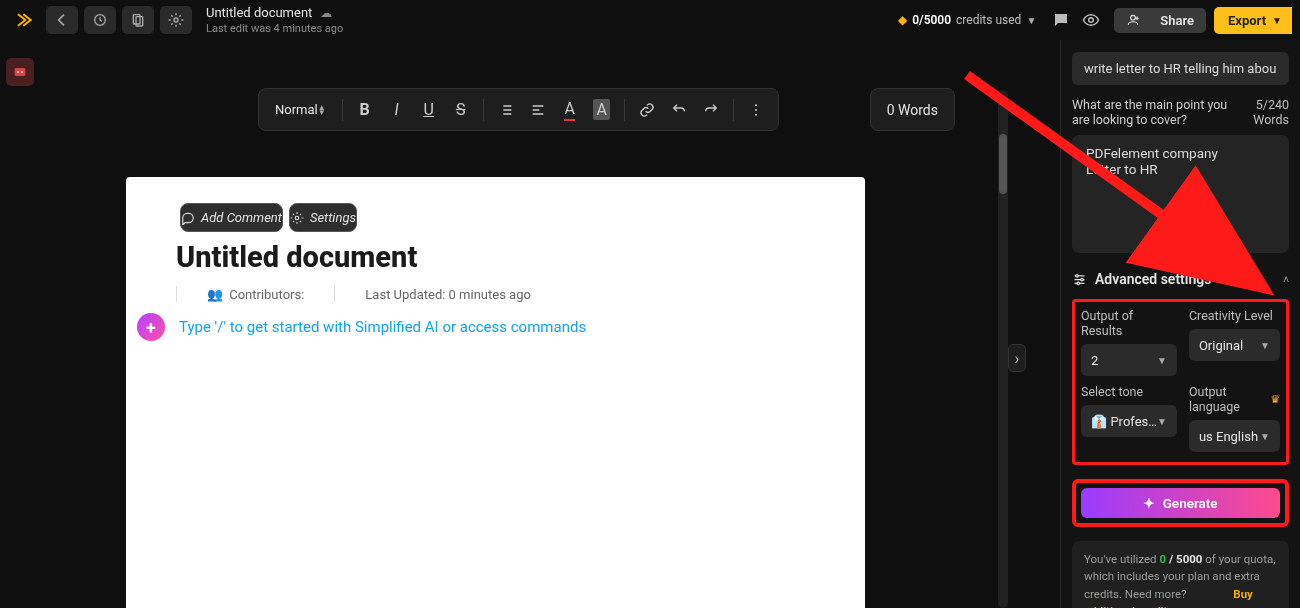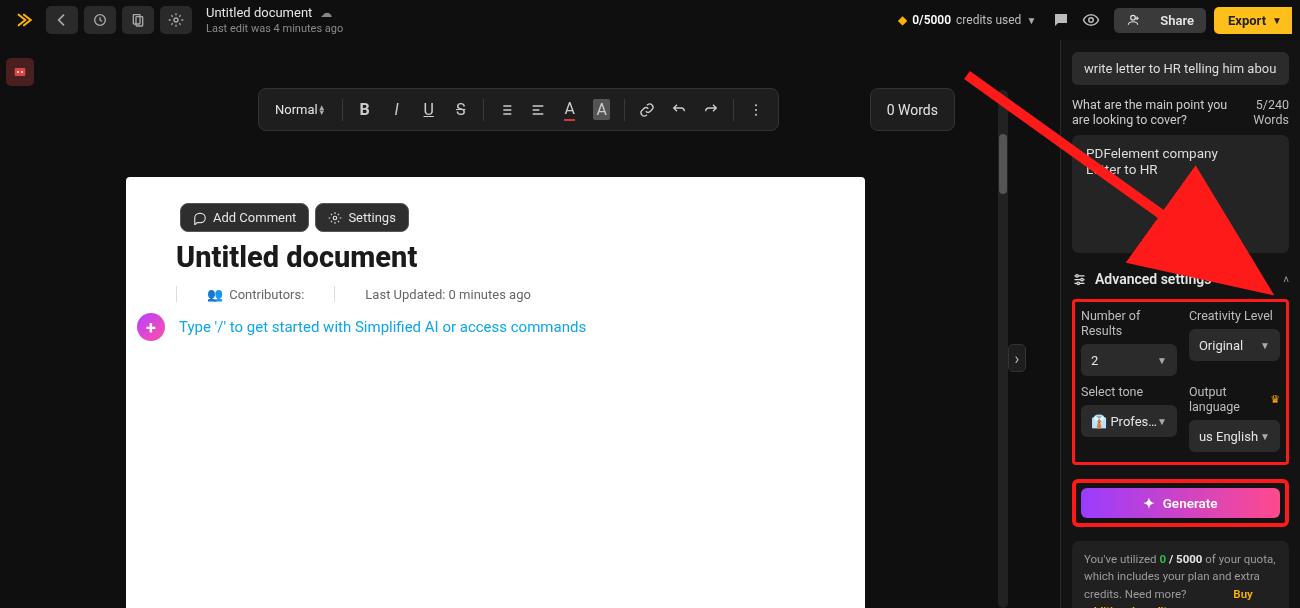--- a/index.html
+++ b/index.html
@@ -29,21 +29,21 @@
   .tbsel{display:flex;align-items:center;gap:0;padding:4px 8px;border-radius:4px;font-size:13px;color:#e5e5e5;cursor:pointer;}
   .tbsel .updown{display:flex;flex-direction:column;line-height:5px;font-size:8px;color:#aaa;}
   .tb-i{width:28px;height:28px;display:flex;align-items:center;justify-content:center;color:#ccc;border-radius:4px;cursor:pointer;}
   .tb-i svg{width:16px;height:16px;}
   .tb-sep{width:1px;height:22px;background:#3a3a3a;margin:0 4px;}
   .wordcount{position:absolute;right:55px;top:48px;background:#1e1e1e;border:1px solid #333;border-radius:8px;height:43px;display:flex;align-items:center;padding:0 16px;font-weight:400;font-size:14px;}
   .scrollbar-track{position:absolute;right:2px;top:50px;bottom:0;width:10px;background:#222;border-radius:6px;}
   .scrollbar-thumb{position:absolute;left:1px;width:8px;background:#555;border-radius:4px;}
   .page{position:absolute;left:126px;top:137px;width:739px;height:471px;background:#fff;color:#222;border-radius:4px 4px 0 0;padding:22px 50px;}
   .page-actions{position:absolute;left:180px;top:163px;display:flex;gap:6px;z-index:10;}
-  .page-actions .pa{background:#2e2e2e;border:1px solid #555;border-radius:8px;padding:6px 12px;display:flex;align-items:center;gap:6px;color:#e5e5e5;font-size:13px;cursor:pointer;}
+  .page-actions .pa{background:#2e2e2e;border:1px solid #555;border-radius:8px;padding:6px 0;display:flex;align-items:center;gap:6px;color:#e5e5e5;font-size:13px;cursor:pointer;font-style:italic;}
   .doc-heading{font-size:29px;font-weight:800;color:#1a1a1a;margin-top:41px;}
   .meta{display:flex;gap:30px;margin-top:12px;font-size:13px;color:#666;align-items:flex-end;}
   .meta .sep{width:1px;height:16px;background:#ddd;}
   .placeholder-row{position:absolute;left:137px;top:273px;display:flex;align-items:center;gap:14px;}
   .plus-btn{width:28px;height:28px;border-radius:50%;background:linear-gradient(135deg,#b641ff,#ff4fa7);display:flex;align-items:center;justify-content:center;color:#fff;font-size:18px;font-weight:700;cursor:pointer;}
   .placeholder{color:#0ea5e9;font-size:15px;}
   
   .side-toggle{position:absolute;left:1008px;top:344px;width:18px;height:28px;background:#1e1e1e;border:1px solid #333;border-radius:5px;display:flex;align-items:center;justify-content:center;color:#bbb;cursor:pointer;z-index:5;}
   
   .right-panel{position:absolute;right:0;top:40px;width:240px;bottom:0;background:#131313;border-left:1px solid #2a2a2a;padding:12px 11px 8px 11px;overflow:hidden;}
@@ -278,21 +278,21 @@
           <circle cx="10" cy="18" r="2" fill="#131313"></circle>
         </svg>
       <span>Advanced settings</span>
     </div>
     <span class="chev">˄</span>
   </div>
 
   <div class="highlight1">
     <div class="grid2">
       <div>
-        <div class="label">Number of Results</div>
+        <div class="label">Output of Results</div>
         <div class="sel">
           <span class="txt">2</span>
           <span class="chev">▼</span>
         </div>
       </div>
       <div>
         <div class="label">Creativity Level</div>
         <div class="sel">
           <span class="txt">Original</span>
           <span class="chev">▼</span>

